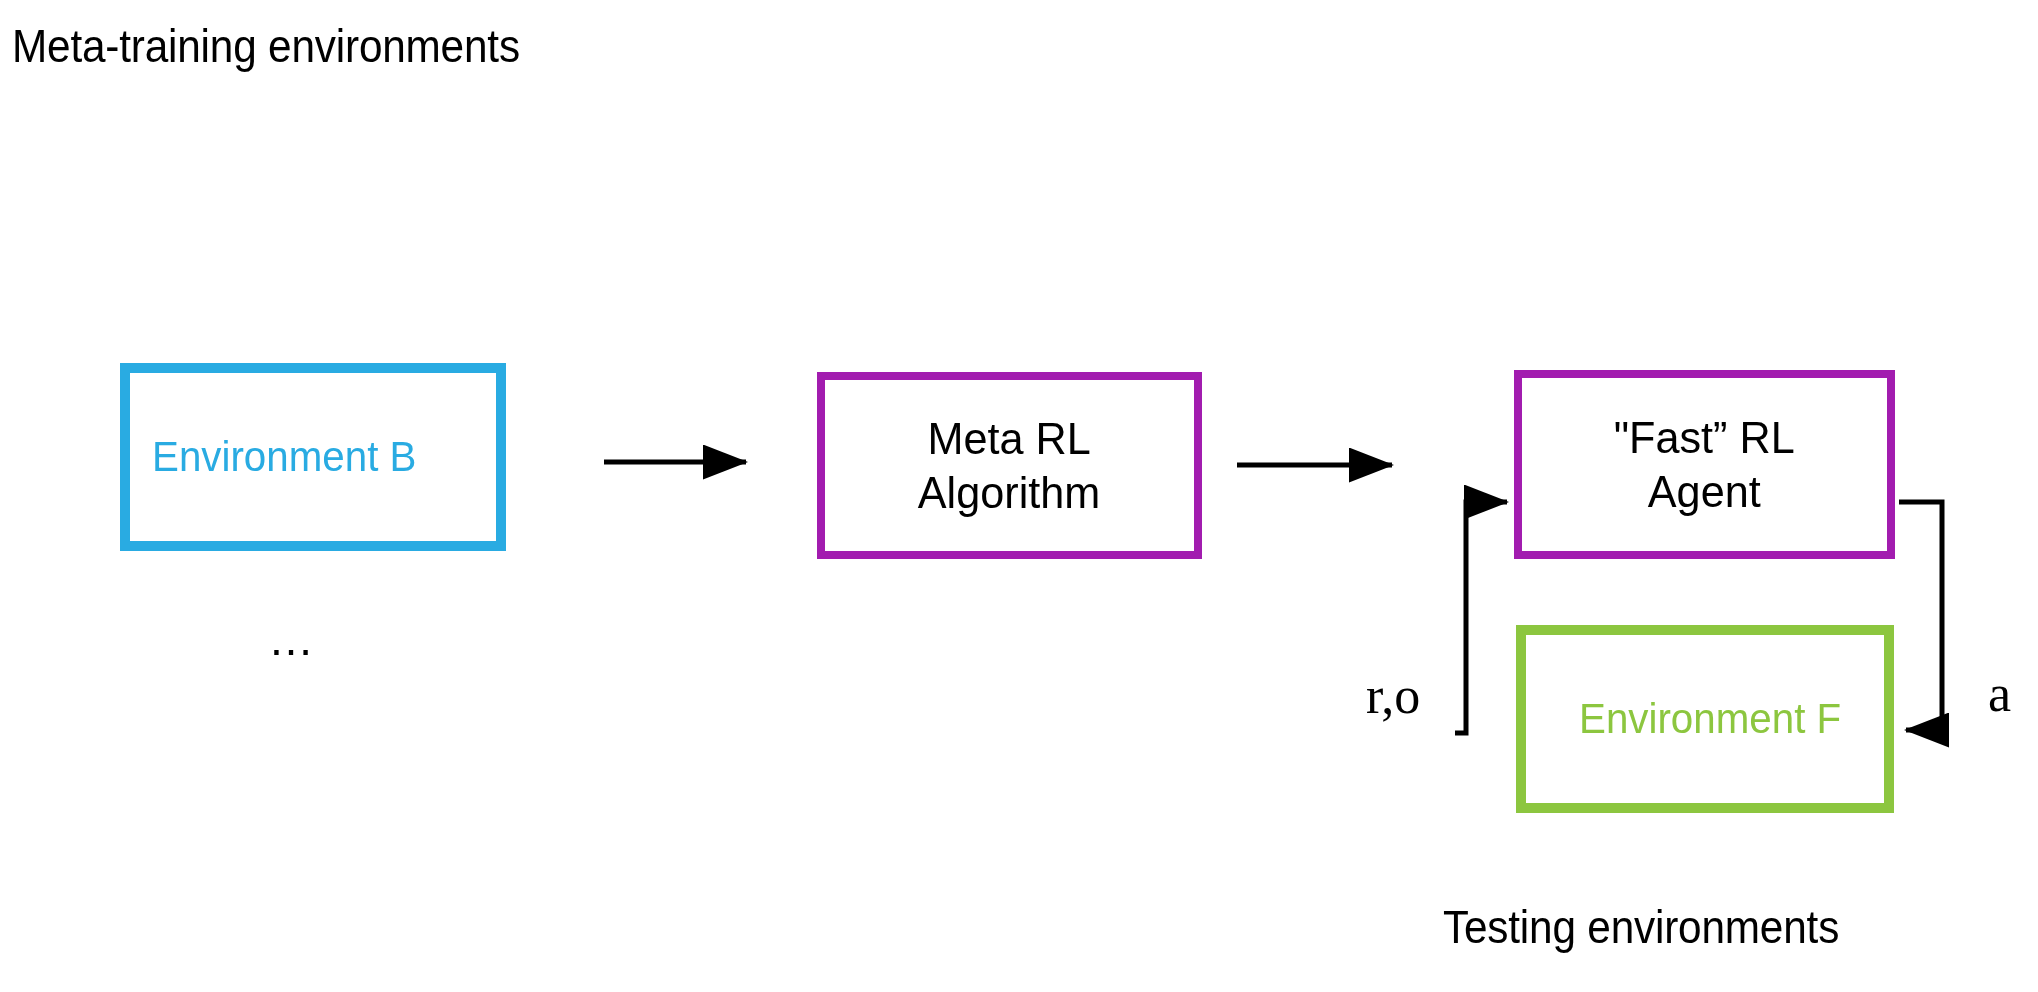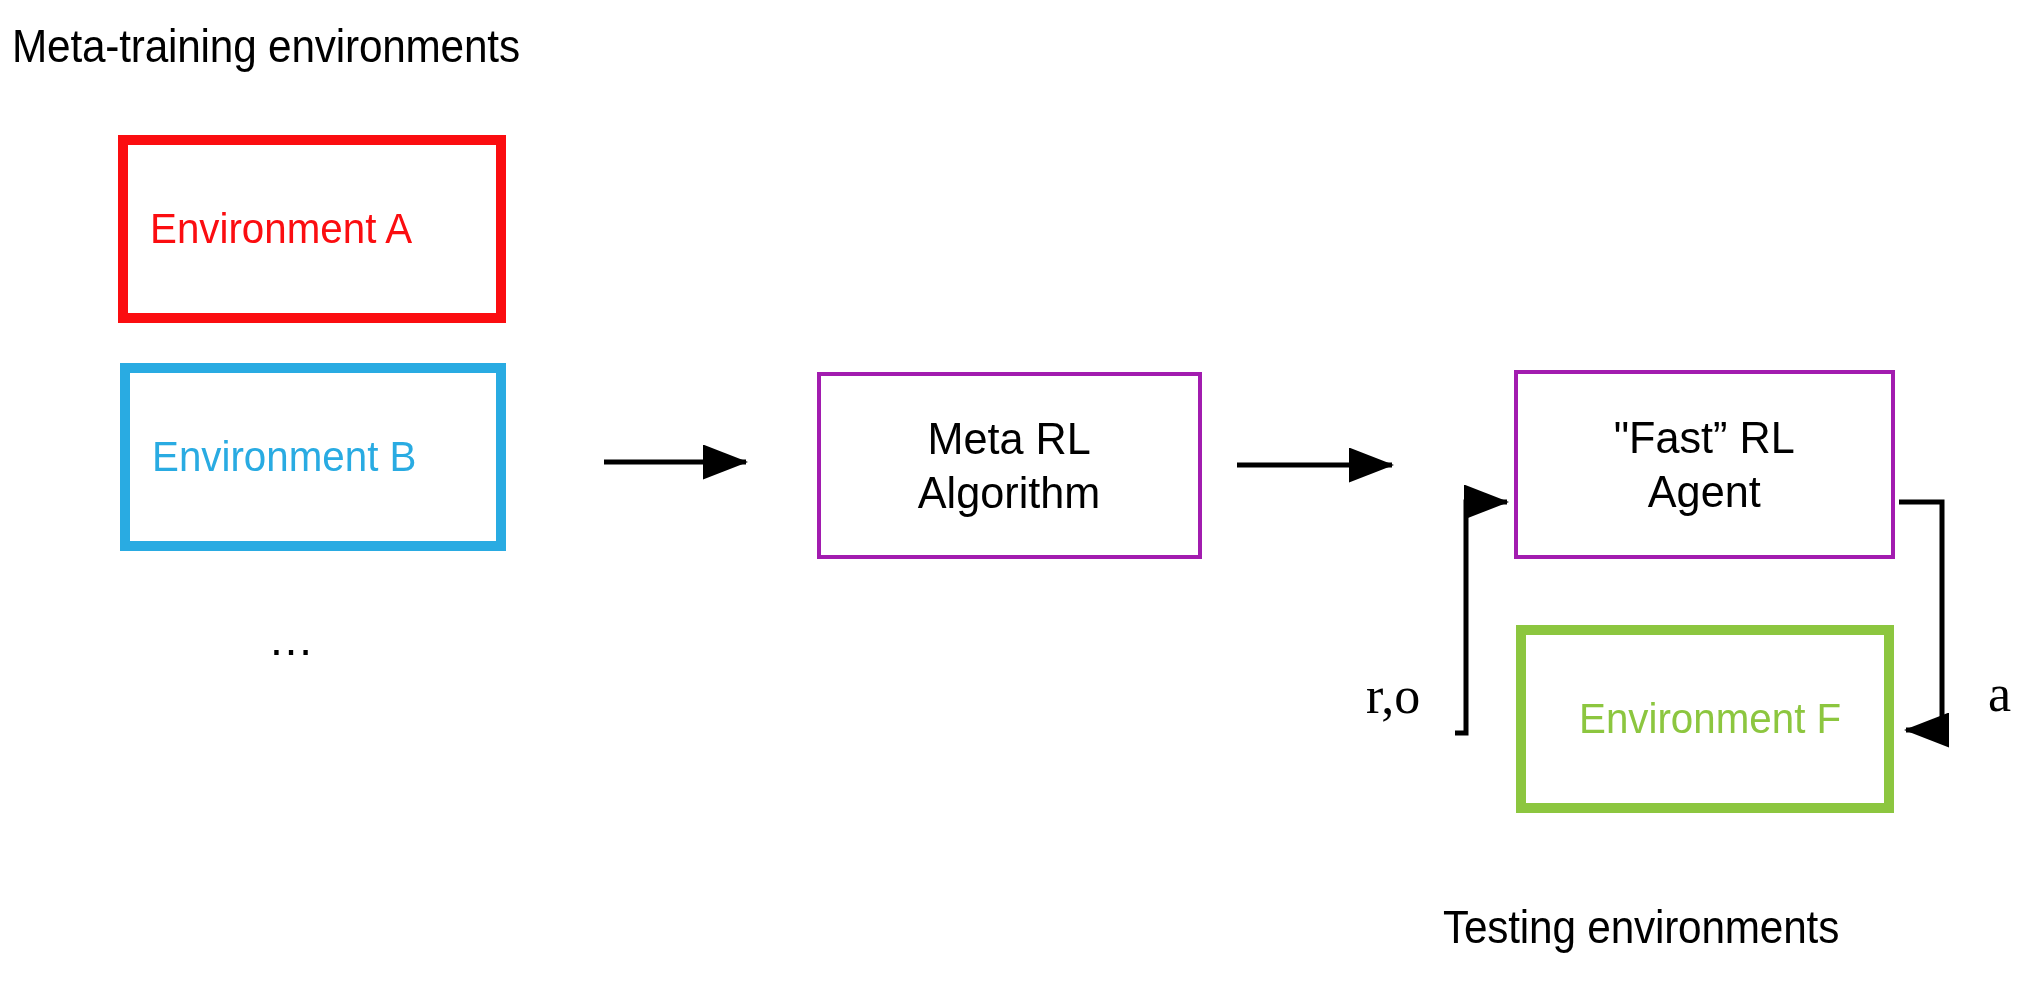--- a/index.html
+++ b/index.html
@@ -73,21 +73,21 @@
     width: 378px; height: 188px;
     border: 10px solid #8CC63F;
     justify-content: center;
   }
   #env-f-box .env-label { color: #8CC63F; margin-left: 22px; }
 
   .proc-box {
     position: absolute;
     box-sizing: border-box;
     background: #ffffff;
-    border: 4px solid #a21caf;
+    border: 8px solid #a21caf;
     display: flex;
     align-items: center;
     justify-content: center;
   }
   .proc-label {
     font-family: "Liberation Sans", sans-serif;
     font-size: 45px;
     line-height: 1.18;
     color: #000000;
     text-align: center;
@@ -126,23 +126,20 @@
     pointer-events: none;
   }
 </style>
 </head>
 <body>
 
 <div id="canvas">
 
   <div class="section-title" id="meta-training-title">Meta-training environments</div>
 
-  <div class="env-box" id="env-a-box">
-    <span class="env-label">Environment A</span>
-  </div>
 
   <div class="env-box" id="env-b-box">
     <span class="env-label">Environment B</span>
   </div>
 
   <div id="ellipsis">…</div>
 
   <div class="proc-box" id="meta-rl-box">
     <span class="proc-label">Meta RL
 Algorithm</span>

